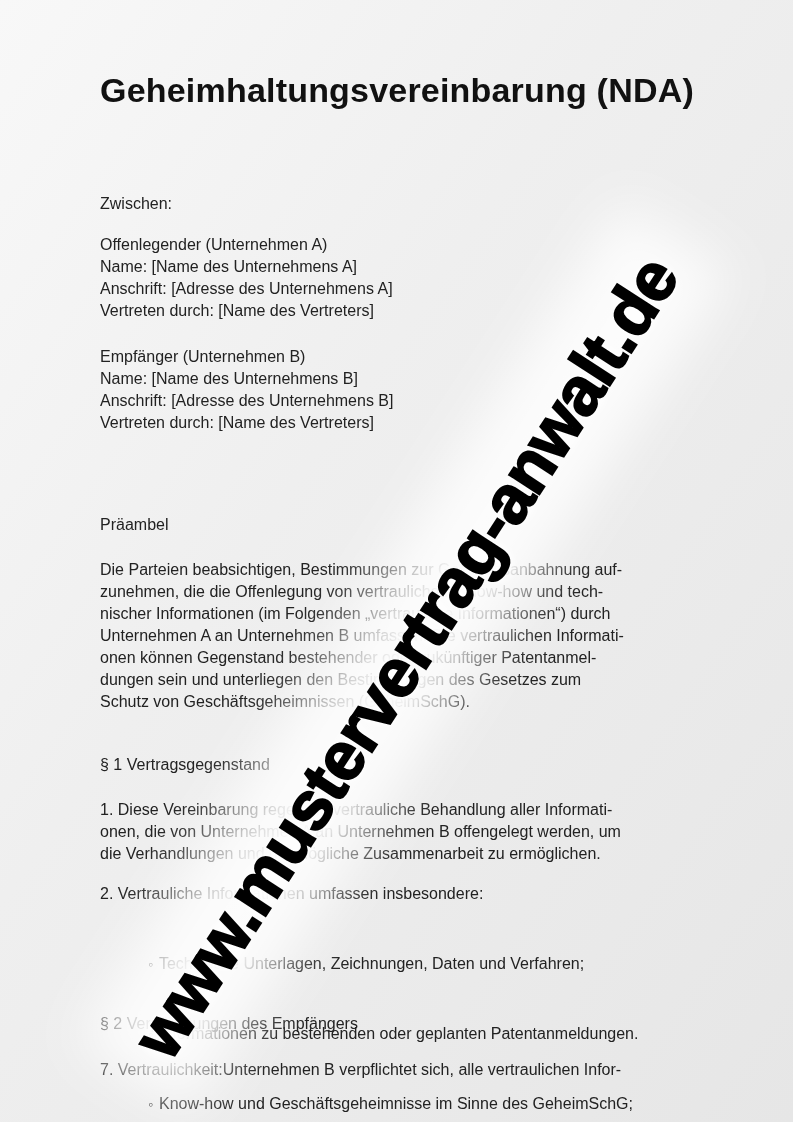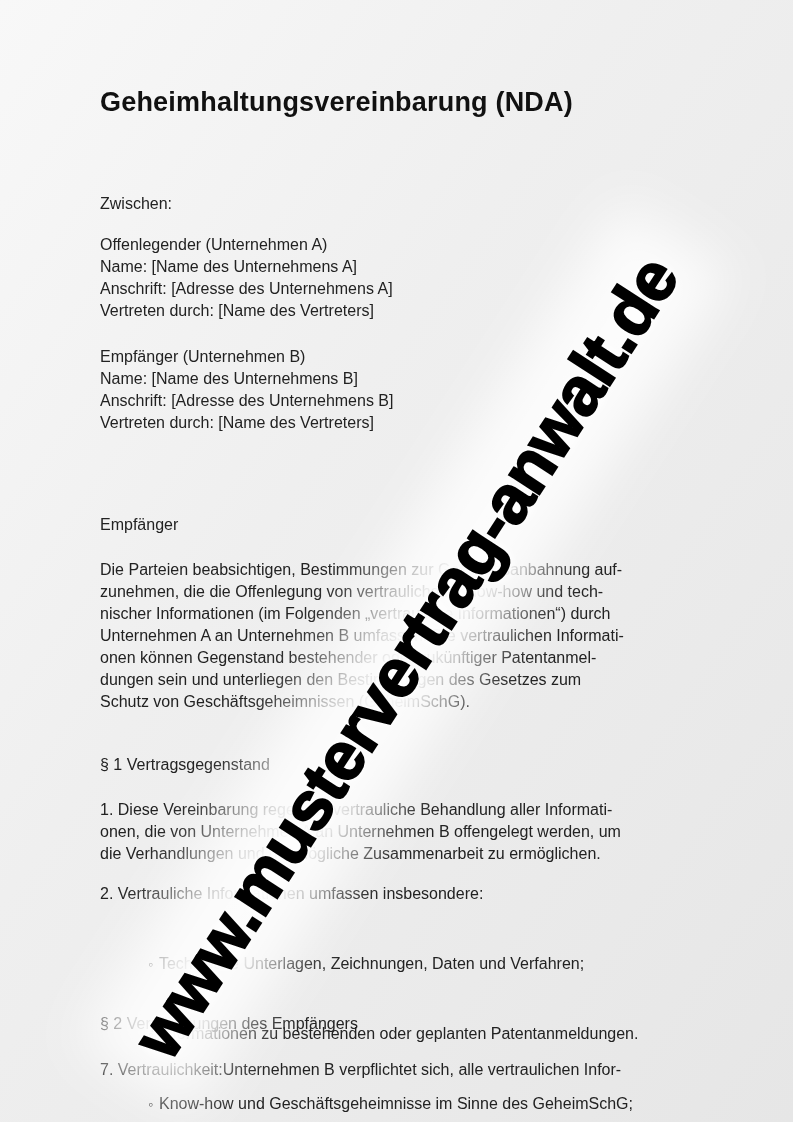--- a/index.html
+++ b/index.html
@@ -15,22 +15,22 @@
   .doc-text { position: absolute; inset: 0; z-index: 1; }
   .block {
     position: absolute;
     left: 100px;
     width: 615px;
     font-size: 16px;
     line-height: 22px;
     color: #222;
   }
   .title-block {
-    top: 86px;
-    font-size: 27px;
+    top: 74px;
+    font-size: 34px;
     line-height: 32px;
     font-weight: bold;
     color: #111;
     letter-spacing: 0.2px;
   }
   .b-zwischen   { top: 193px; }
   .b-party-a    { top: 234px; }
   .b-party-b    { top: 346px; }
   .b-praeambel-h{ top: 514px; }
   .b-praeambel-p{ top: 559px; }
@@ -94,21 +94,21 @@
       <div class="line">Vertreten durch: [Name des Vertreters]</div>
     </div>
 
     <div class="block b-party-b">
       <div class="line">Empfänger (Unternehmen B)</div>
       <div class="line">Name: [Name des Unternehmens B]</div>
       <div class="line">Anschrift: [Adresse des Unternehmens B]</div>
       <div class="line">Vertreten durch: [Name des Vertreters]</div>
     </div>
 
-    <div class="block b-praeambel-h">Empfänger</div>
+    <div class="block b-praeambel-h">Präambel</div>
 
     <div class="block b-praeambel-p">
       <div class="line">Die Parteien beabsichtigen, Bestimmungen zur Geschäftsanbahnung auf-</div>
       <div class="line">zunehmen, die die Offenlegung von vertraulichem Know-how und tech-</div>
       <div class="line">nischer Informationen (im Folgenden „vertrauliche Informationen“) durch</div>
       <div class="line">Unternehmen A an Unternehmen B umfassen. Die vertraulichen Informati-</div>
       <div class="line">onen können Gegenstand bestehender oder zukünftiger Patentanmel-</div>
       <div class="line">dungen sein und unterliegen den Bestimmungen des Gesetzes zum</div>
       <div class="line">Schutz von Geschäftsgeheimnissen (GeheimSchG).</div>
     </div>

